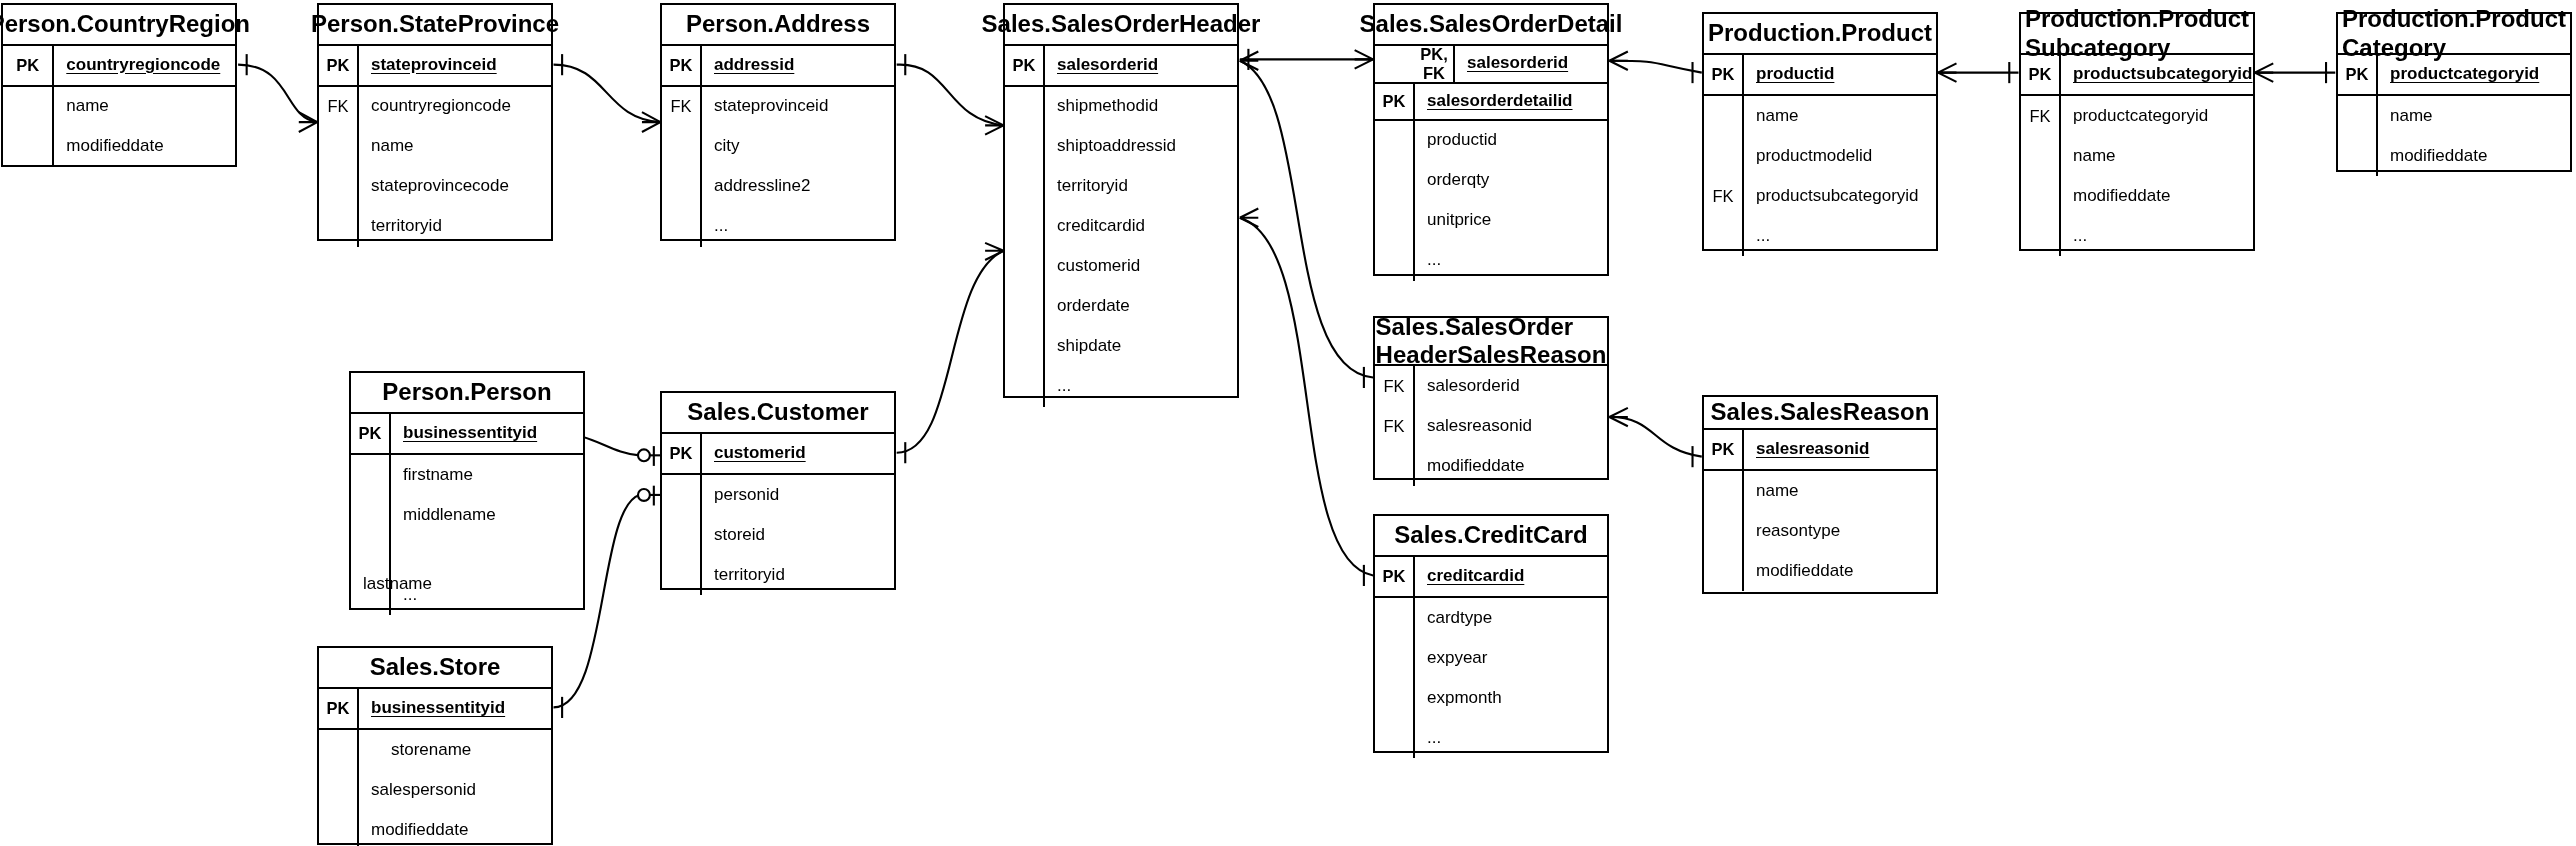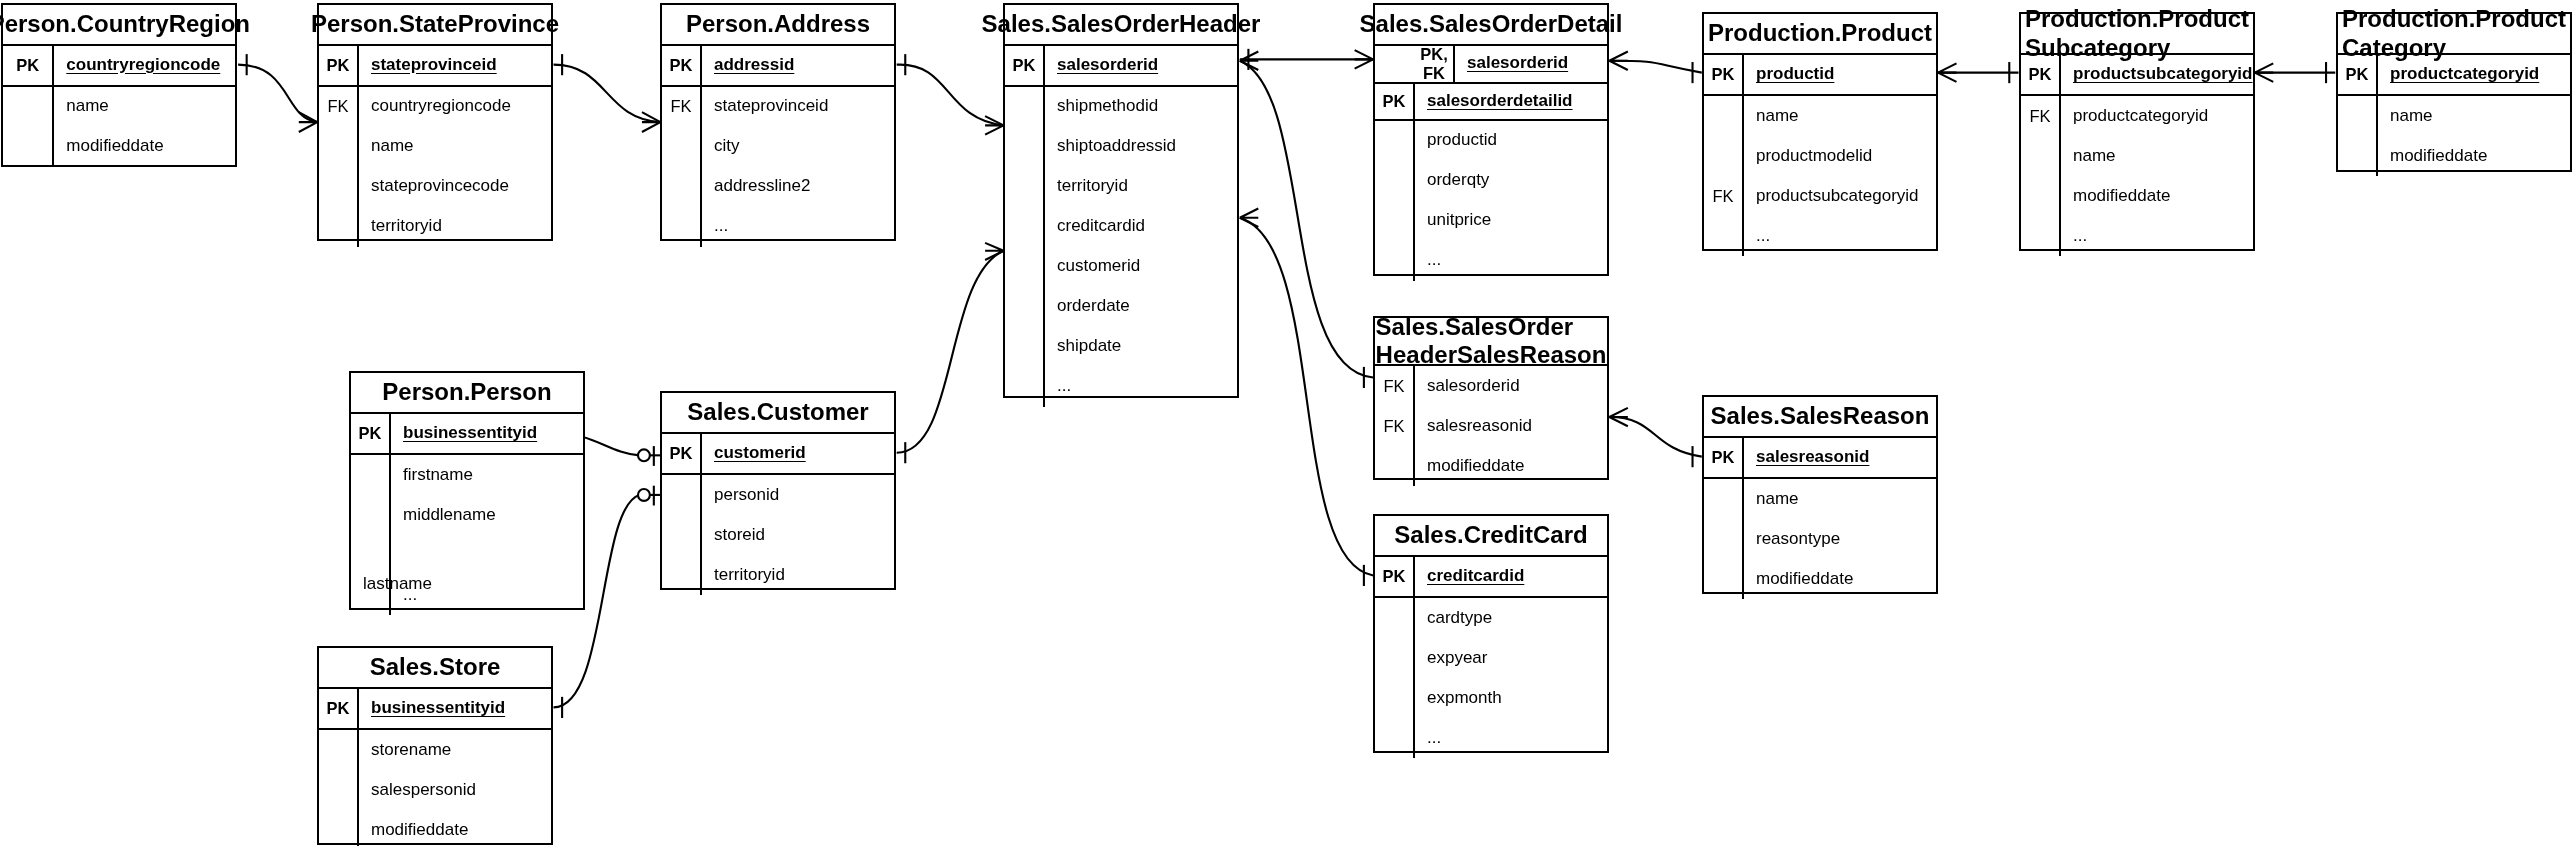--- a/index.html
+++ b/index.html
@@ -436,21 +436,21 @@
           </div>
         </div>
       </div>
       <div class="entity" style="left: 317px; top: 646px; width: 236px; height: 199px;">
         <div class="ent-title" style="height: 41px;">Sales.Store</div>
         <div class="ent-rows">
           <div class="row sep" style="height: 41px;">
             <div class="key-cell" style="flex-basis: 40px; width: 40px;">PK</div>
             <div class="attr-cell pk">businessentityid</div>
           </div>
-          <div class="row" style="height: 40px;">
+          <div class="row" style="height: 40px; gap: 20px;">
             <div class="key-cell" style="flex-basis: 40px; width: 40px;"></div>
             <div class="attr-cell">storename</div>
           </div>
           <div class="row" style="height: 40px;">
             <div class="key-cell" style="flex-basis: 40px; width: 40px;"></div>
             <div class="attr-cell">salespersonid</div>
           </div>
           <div class="row" style="height: 40px;">
             <div class="key-cell" style="flex-basis: 40px; width: 40px;"></div>
             <div class="attr-cell">modifieddate</div>
@@ -469,21 +469,21 @@
             <div class="key-cell fk" style="flex-basis: 40px; width: 40px;">FK</div>
             <div class="attr-cell">salesreasonid</div>
           </div>
           <div class="row" style="height: 40px;">
             <div class="key-cell" style="flex-basis: 40px; width: 40px;"></div>
             <div class="attr-cell">modifieddate</div>
           </div>
         </div>
       </div>
       <div class="entity" style="left: 1702px; top: 395px; width: 236px; height: 199px;">
-        <div class="ent-title" style="height: 41px;">Sales.SalesReason</div>
+        <div class="ent-title" style="height: 33px;">Sales.SalesReason</div>
         <div class="ent-rows">
           <div class="row sep" style="height: 41px;">
             <div class="key-cell" style="flex-basis: 40px; width: 40px;">PK</div>
             <div class="attr-cell pk">salesreasonid</div>
           </div>
           <div class="row" style="height: 40px;">
             <div class="key-cell" style="flex-basis: 40px; width: 40px;"></div>
             <div class="attr-cell">name</div>
           </div>
           <div class="row" style="height: 40px;">

